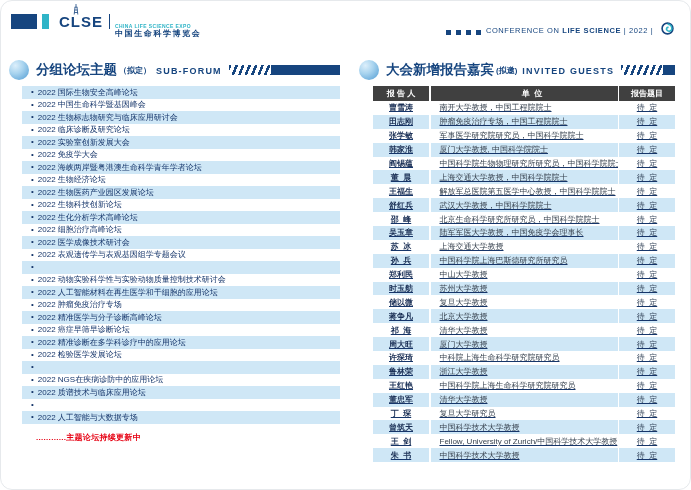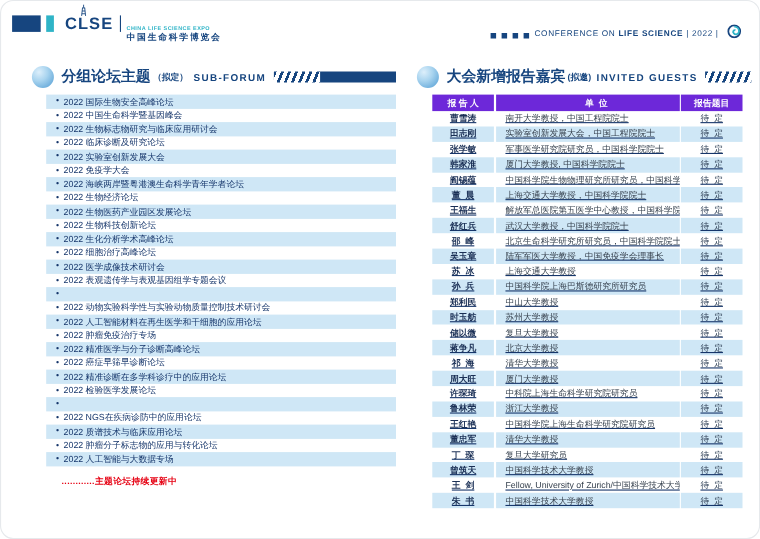--- a/index.html
+++ b/index.html
@@ -18,21 +18,21 @@
   .logo-div{width:1px;height:15px;background:#16457f;margin:0 5px 0 6px;}
   .logo-text{display:flex;flex-direction:column;justify-content:center;line-height:1.25;margin-top:12px;}
   .logo-en{font-size:5px;color:#2fb4c7;font-weight:700;letter-spacing:0.4px;}
   .logo-cn{font-size:8px;color:#16457f;font-weight:700;letter-spacing:1.6px;}
   .banner{display:flex;align-items:flex-end;gap:3px;margin-top:8px;}
   .bsq{width:5px;height:5px;background:#16457f;display:inline-block;margin-right:2px;}
   .banner-text{font-size:7.5px;color:#16457f;letter-spacing:0.6px;white-space:pre;}
   .banner-text b{font-weight:900;}
   .swirl{margin-left:2px;}
   
-  .columns{position:absolute;top:57px;left:28px;right:15px;display:flex;gap:19px;}
+  .columns{position:absolute;top:57px;left:8px;right:15px;display:flex;gap:19px;}
   .col-left{width:331px;flex:none;}
   .col-right{flex:1;min-width:0;}
   
   .sec-head{display:flex;align-items:center;height:23px;margin-bottom:5px;}
   .sphere{width:20px;height:20px;border-radius:50%;flex:none;margin-right:7px;
     background:radial-gradient(circle at 32% 28%,#ddeffb 0%,#a9d4ef 40%,#4e9ad2 100%);}
   .sec-title{font-size:13.5px;font-weight:bold;color:#16457f;white-space:nowrap;}
   .sec-note{font-size:8px;font-weight:bold;color:#16457f;margin:2px 1px 0 2px;white-space:nowrap;}
   .sec-en{font-size:9px;font-weight:bold;color:#16457f;letter-spacing:1.2px;margin:2px 0 0 4px;white-space:nowrap;}
   .stripes{flex:1;display:flex;align-items:center;margin-left:7px;min-width:0;}
@@ -42,21 +42,21 @@
   
   .forum-list{margin-left:13px;}
   .forum-item{height:12.5px;display:flex;align-items:center;padding-left:9px;font-size:8px;color:#16366b;box-sizing:border-box;}
   .forum-item:nth-child(odd){background:#cfe7f6;}
   .forum-item .bullet{margin-right:4px;font-size:8px;line-height:1;}
   .footnote{margin:8px 0 0 27px;font-size:8px;font-weight:bold;color:#e60012;letter-spacing:0.3px;}
   
   .guest-table{margin-left:14px;}
   .g-row,.g-head{display:flex;}
   .g-head{height:15px;}
-  .g-head > div{background:#6d28d9;color:#fff;font-size:8px;font-weight:bold;display:flex;align-items:center;justify-content:center;white-space:pre;}
+  .g-head > div{background:#404040;color:#fff;font-size:8px;font-weight:bold;display:flex;align-items:center;justify-content:center;white-space:pre;}
   .g-row{height:13.9px;text-decoration:underline;}
   .g-row > div{display:flex;align-items:center;font-size:8px;box-sizing:border-box;}
   .c-name{width:56px;flex:none;justify-content:center;font-weight:bold;color:#1a2f55;white-space:pre;margin-right:1.5px;}
   .c-unit{flex:1;min-width:0;padding-left:9px;color:#37424f;white-space:nowrap;overflow:hidden;margin-right:1.5px;}
   .c-topic{width:56px;flex:none;justify-content:center;color:#2e3f55;white-space:pre;text-align:right;}
   .g-row:nth-child(even) > div{background:#cfe7f6;}
 </style>
 </head>
 <body>
 
@@ -197,21 +197,20 @@
           <div class="forum-item">
             <span class="bullet">•</span>
             <span>2022 NGS在疾病诊防中的应用论坛</span>
           </div>
           <div class="forum-item">
             <span class="bullet">•</span>
             <span>2022 质谱技术与临床应用论坛</span>
           </div>
           <div class="forum-item">
             <span class="bullet">•</span>
-            <span>2022 肿瘤分子标志物的应用与转化论坛</span>
           </div>
           <div class="forum-item">
             <span class="bullet">•</span>
             <span>2022 人工智能与大数据专场</span>
           </div>
         </div>
       <div class="footnote">............主题论坛持续更新中</div>
     </div>
 
     <div class="col-right">
@@ -232,21 +231,21 @@
           <div class="c-topic">报告题目</div>
         </div>
         <div id="guest-body">
             <div class="g-row">
               <div class="c-name">曹雪涛</div>
               <div class="c-unit">南开大学教授，中国工程院院士</div>
               <div class="c-topic">待  定</div>
             </div>
             <div class="g-row">
               <div class="c-name">田志刚</div>
-              <div class="c-unit">实验室创新发展大会，中国工程院院士</div>
+              <div class="c-unit">肿瘤免疫治疗专场，中国工程院院士</div>
               <div class="c-topic">待  定</div>
             </div>
             <div class="g-row">
               <div class="c-name">张学敏</div>
               <div class="c-unit">军事医学研究院研究员，中国科学院院士</div>
               <div class="c-topic">待  定</div>
             </div>
             <div class="g-row">
               <div class="c-name">韩家淮</div>
               <div class="c-unit">厦门大学教授, 中国科学院院士</div>

